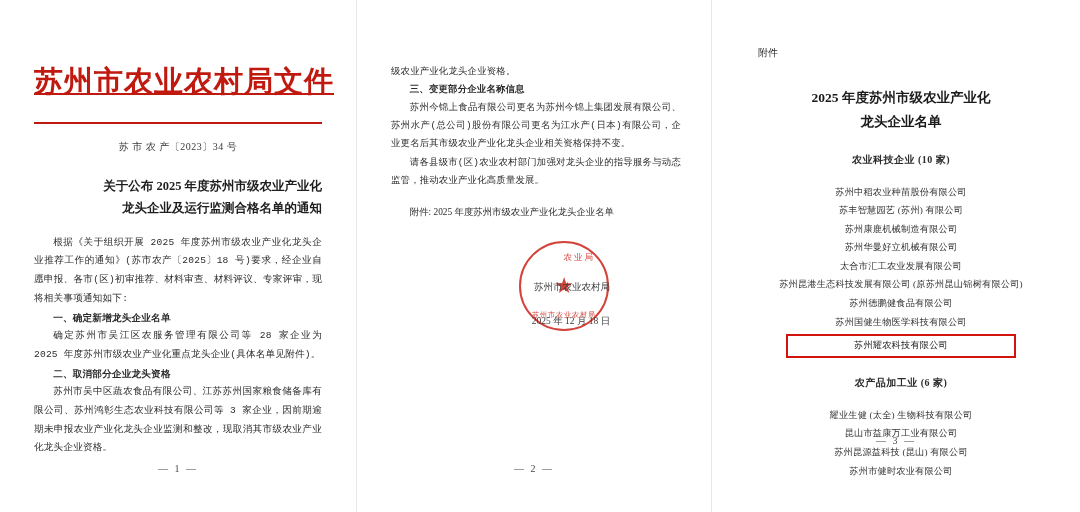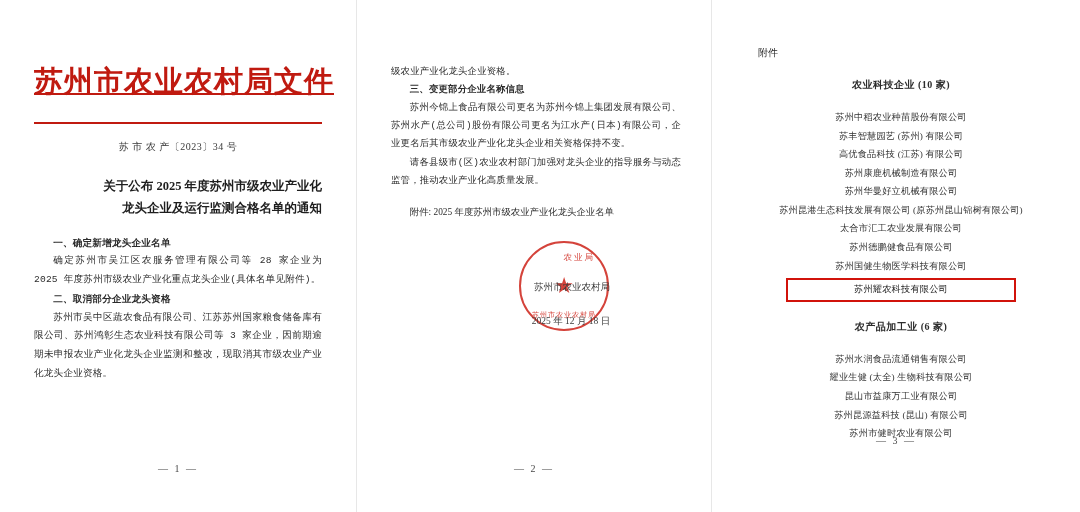--- a/index.html
+++ b/index.html
@@ -209,20 +209,21 @@
 
   <div class="page page-1">
     <div class="doc-title">苏州市农业农村局文件</div>
     <div class="red-rule"></div>
     <div class="doc-number">苏 市 农 产〔2023〕34 号</div>
     <div class="notice-title">
       <div>关于公布 2025 年度苏州市级农业产业化</div>
       <div>龙头企业及运行监测合格名单的通知</div>
     </div>
     <div class="body-block">
+      <p class="indent">根据《关于组织开展 2025 年度苏州市级农业产业化龙头企业推荐工作的通知》(苏市农产〔2025〕18 号)要求，经企业自愿申报、各市(区)初审推荐、材料审查、材料评议、专家评审，现将相关事项通知如下:</p>
       <p class="section-head">一、确定新增龙头企业名单</p>
       <p class="indent">确定苏州市吴江区农服务管理有限公司等 28 家企业为 2025 年度苏州市级农业产业化重点龙头企业(具体名单见附件)。</p>
       <p class="section-head">二、取消部分企业龙头资格</p>
       <p class="indent">苏州市吴中区蔬农食品有限公司、江苏苏州国家粮食储备库有限公司、苏州鸿彰生态农业科技有限公司等 3 家企业，因前期逾期未申报农业产业化龙头企业监测和整改，现取消其市级农业产业化龙头企业资格。</p>
     </div>
     <div class="page-footer">— 1 —</div>
   </div>
 
   <div class="page page-2">
     <div class="body-block" style="margin-top:22px">
@@ -241,41 +242,43 @@
       </div>
       <div class="seal-signature">苏州市农业农村局</div>
       <div class="seal-date">2025 年 12 月 18 日</div>
     </div>
 
     <div class="page-footer">— 2 —</div>
   </div>
 
   <div class="page page-3">
     <div class="attach-label">附件</div>
+    <div class="list-title">
+      <div>2025 年度苏州市级农业产业化</div>
+      <div>龙头企业名单</div>
+    </div>
 
     <div>
       <div class="cat-head">农业科技企业 (10 家)</div>
       <ul class="company-list">
         <li>苏州中稻农业种苗股份有限公司</li>
         <li>苏丰智慧园艺 (苏州) 有限公司</li>
-        <li>高优食品科技 (江苏) 有限公司</li>
         <li>苏州康鹿机械制造有限公司</li>
         <li>苏州华曼好立机械有限公司</li>
+        <li>太合市汇工农业发展有限公司</li>
         <li>苏州昆港生态科技发展有限公司 (原苏州昆山锦树有限公司)</li>
-        <li>太合市汇工农业发展有限公司</li>
         <li>苏州德鹏健食品有限公司</li>
         <li>苏州国健生物医学科技有限公司</li>
         <li class="highlight">苏州耀农科技有限公司</li>
       </ul>
     </div>
 
     <div>
       <div class="cat-head">农产品加工业 (6 家)</div>
       <ul class="company-list">
-        <li>苏州水润食品流通销售有限公司</li>
         <li>耀业生健 (太全) 生物科技有限公司</li>
         <li>昆山市益康万工业有限公司</li>
         <li>苏州昆源益科技 (昆山) 有限公司</li>
         <li>苏州市健时农业有限公司</li>
       </ul>
     </div>
 
     <div class="page-footer">— 3 —</div>
   </div>
 

